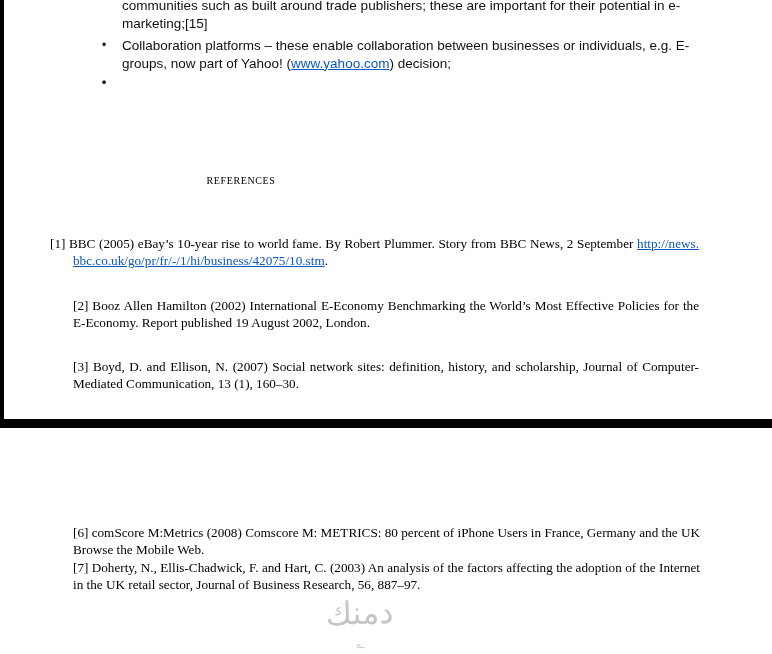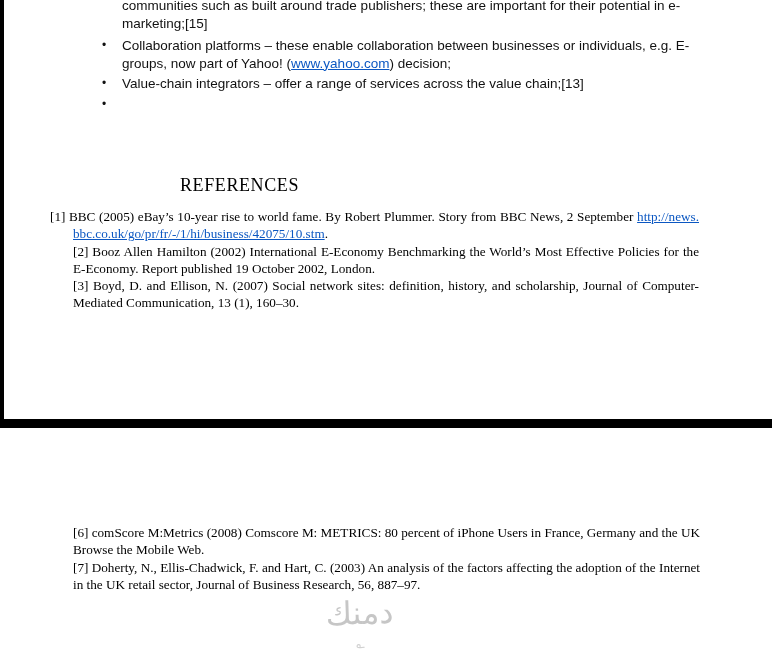--- a/index.html
+++ b/index.html
@@ -26,30 +26,30 @@
     font-size:13.5px; line-height:17.6px; color:#111;
   }
   .bullet-area .cont { margin-bottom:5px; }
   .bullet-item { position:relative; margin-bottom:3px; }
   .bullet-item .marker {
     position:absolute; left:-20px; top:0;
     font-size:12px;
   }
   
   .refs-heading {
-    position:absolute; left:180px; top:175px; width:156px;
-    font-size:18px; letter-spacing:0.6px; text-align:left;
+    position:absolute; left:163px; top:175px; width:156px;
+    font-size:10px; letter-spacing:0.6px; text-align:center;
   }
   
   .refs1 {
     position:absolute; left:50px; top:208px; width:649px;
     font-size:13.2px; line-height:17.3px;
     text-align:justify;
   }
-  .refs1 p { padding-left:23px; }
+  .refs1 p { padding-left:23px;margin-top:27px; }
   .refs1 p.hanging { text-indent:-23px; }
   
   .refs2 {
     position:absolute; left:73px; top:524px; width:627px;
     font-size:13.2px; line-height:17.4px;
     text-align:justify;
   }
   a.link {
     color:var(--link-color, #0b57c2);
     text-decoration:underline;
@@ -79,35 +79,34 @@
   <div class="bullet-area">
     <p class="cont">communities such as built around trade publishers; these are important for their potential in e-marketing;[15]</p>
 
     <div class="bullet-item">
       <span class="marker">•</span>
       <span>Collaboration platforms – these enable collaboration between businesses or individuals, e.g. E-groups, now part of Yahoo! (</span><a class="link">www.yahoo.com</a><span>) decision;</span>
     </div>
 
     <div class="bullet-item">
       <span class="marker">•</span>
-      <span>Value-chain integrators – offer a range of services across the value chain;[13]</span>
     </div>
 
     <div class="bullet-item">
       <span class="marker">•</span>
     </div>
   </div>
 
   <div class="refs-heading">REFERENCES</div>
 
   <div class="refs1">
     <p class="hanging">
       <span>[1] BBC (2005) eBay’s 10-year rise to world fame. By Robert Plummer. Story from BBC News, 2 September </span><a class="link">http://news.bbc.co.uk/go/pr/fr/-/1/hi/business/42075/10.stm</a><span>.</span>
     </p>
-    <p>[2] Booz Allen Hamilton (2002) International E-Economy Benchmarking the World’s Most Effective Policies for the E-Economy. Report published 19 October 2002, London.</p>
+    <p>[2] Booz Allen Hamilton (2002) International E-Economy Benchmarking the World’s Most Effective Policies for the E-Economy. Report published 19 August 2002, London.</p>
     <p>[3] Boyd, D. and Ellison, N. (2007) Social network sites: definition, history, and scholarship, Journal of Computer-Mediated Communication, 13 (1), 160–30.</p>
   </div>
 
 </div>
 
 <div class="page-separator"></div>
 
 <div>
 
   <div class="refs2">

